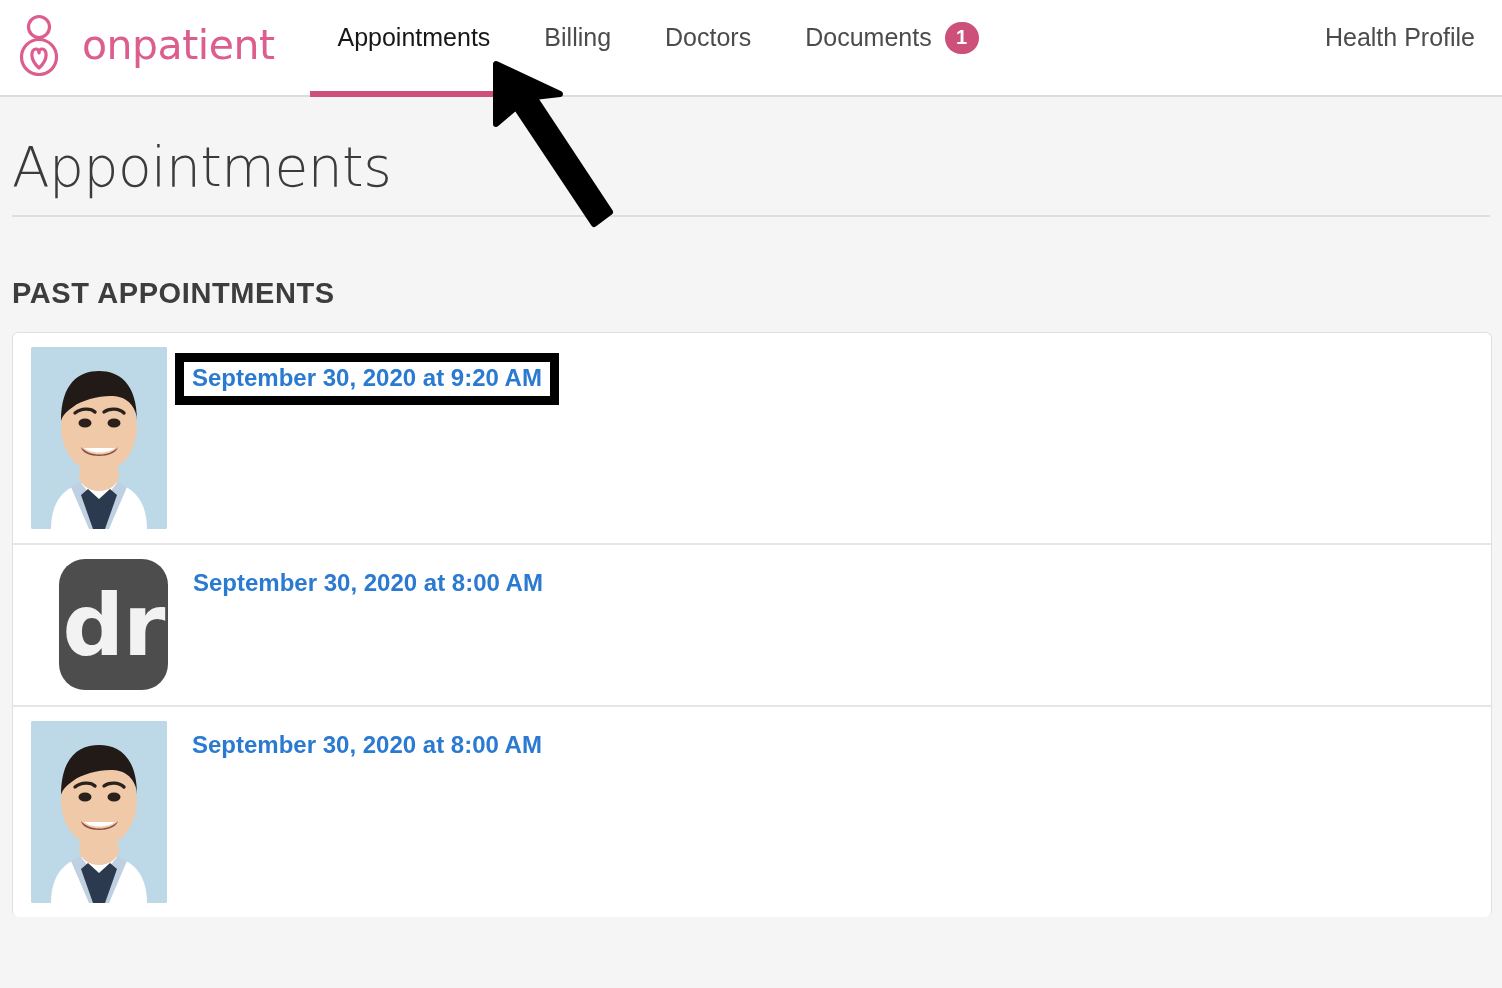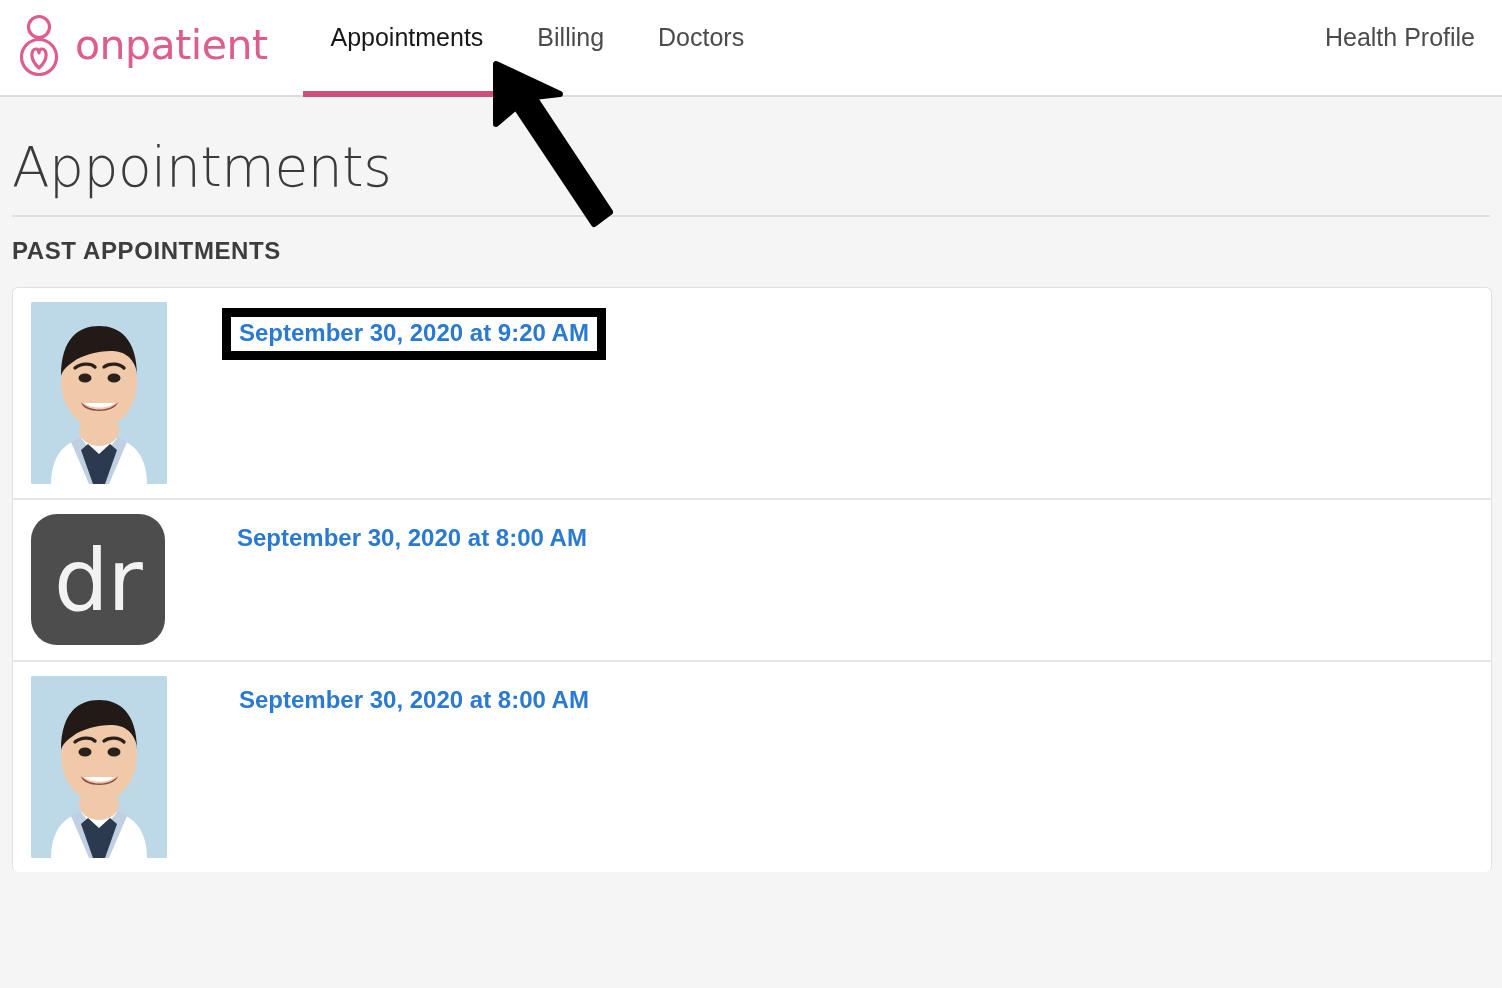--- a/index.html
+++ b/index.html
@@ -21,21 +21,21 @@
     height: 97px;
     background: #ffffff;
     border-bottom: 2px solid #dcdcdc;
     display: flex;
     align-items: flex-start;
     box-sizing: border-box;
   }
   .brand {
     display: flex;
     align-items: center;
-    gap: 3px;
+    gap: 10px;
     padding-left: 14px;
     height: 90px;
   }
   .brand-mark {
     width: 58px;
     height: 62px;
     flex: none;
   }
   .brand-name {
     font-size: 41px;
@@ -113,25 +113,25 @@
     padding: 38px 0 8px 12px;
     letter-spacing: -0.5px;
     font-family: "DejaVu Sans", sans-serif;
   }
   .title-rule {
     height: 2px;
     background: #dedede;
     margin: 8px 12px 0 12px;
   }
   .section-heading {
-    font-size: 24px;
+    font-size: 29px;
     font-weight: 700;
     color: #3d3d3d;
     letter-spacing: 0.6px;
-    padding: 20px 0 22px 12px;
+    padding: 60px 0 22px 12px;
   }
 
   
   .appt-list {
     margin: 0 10px 0 12px;
     background: #ffffff;
     border: 1px solid #e0e0e0;
     border-radius: 6px;
     border-bottom: none;
     overflow: hidden;
@@ -150,37 +150,38 @@
     width: 136px;
     height: 182px;
     flex: none;
     border-radius: 2px;
     overflow: hidden;
     background: #bcd9e8;
   }
   .avatar-photo svg { display: block; }
 
   .avatar-dr {
-    width: 134px;
+    width: 109px;
     height: 131px;
     flex: none;
     border-radius: 26px;
     background: #4d4d4d;
     color: #f2f2f2;
     display: flex;
     align-items: center;
     justify-content: center;
     font-size: 86px;
-    font-weight: 400;
+    font-weight: 700;
     font-family: "DejaVu Sans", sans-serif;
     line-height: 1;
     letter-spacing: -1px;
+    margin-left: 28px;
   }
   .appt-body {
-    padding-left: 72px;
+    padding-left: 25px;
     padding-top: 10px;
     text-align: center;
   }
   .appt-link {
     font-size: 24px;
     font-weight: 700;
     color: #2a7ad1;
     text-decoration: none;
     white-space: nowrap;
     display: inline-block;
@@ -224,20 +225,24 @@
 
   <div class="nav">
     <div class="nav-item active">
       <span class="nav-label">Appointments</span>
     </div>
     <div class="nav-item">
       <span class="nav-label">Billing</span>
     </div>
     <div class="nav-item">
       <span class="nav-label">Doctors</span>
+    </div>
+    <div class="nav-item">
+      <span class="nav-label">Documents</span>
+      <span class="nav-badge">1</span>
     </div>
     <div class="nav-spacer"></div>
     <div class="nav-item right">
       <span class="nav-label">Health Profile</span>
     </div>
   </div>
 </div>
 
 <div class="page">
 

